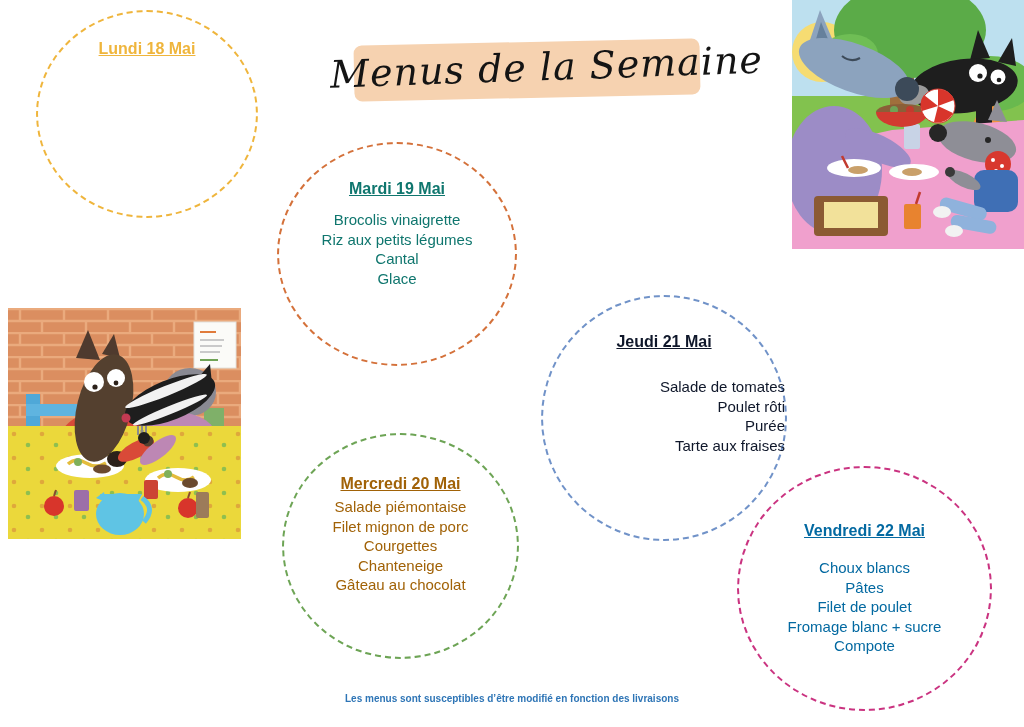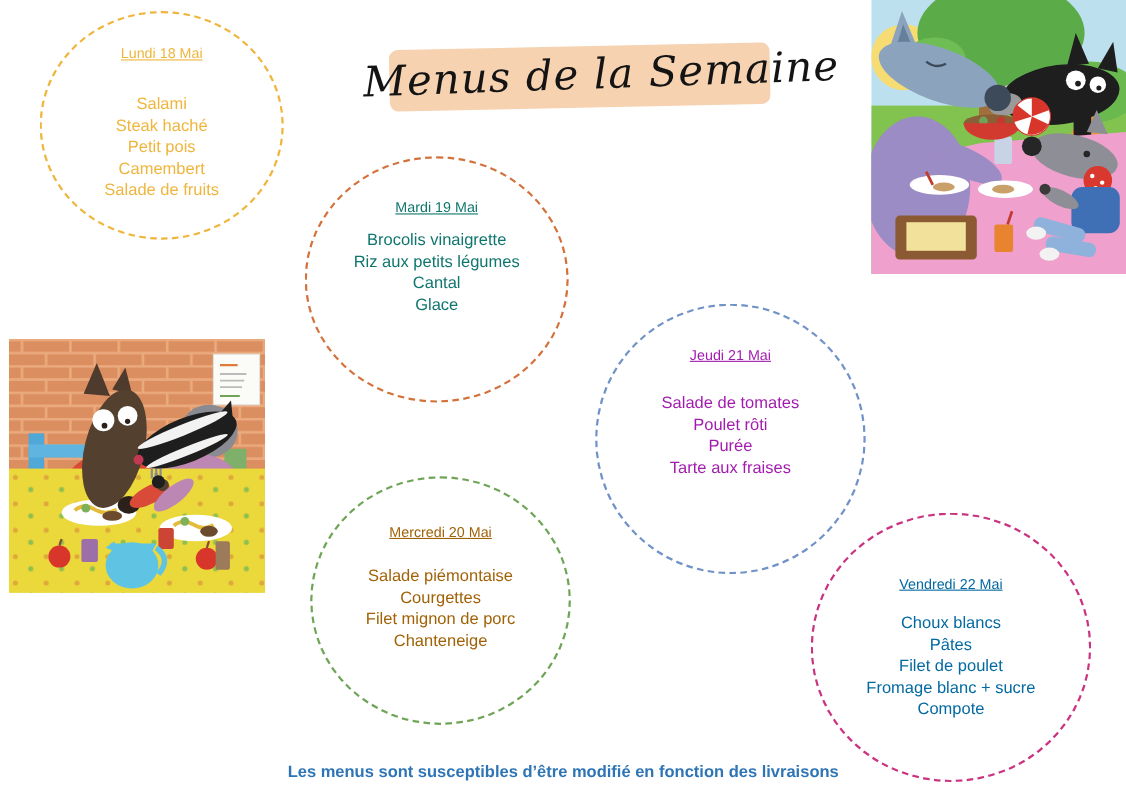--- a/index.html
+++ b/index.html
@@ -2,83 +2,77 @@
 <html><head>
 <meta charset="utf-8">
 <style>
   html,body{margin:0;padding:0;background:#ffffff;}
   #page{position:relative;width:1024px;height:727px;background:#ffffff;overflow:hidden;
         font-family:"Liberation Sans",sans-serif;}
 
   
   .circle{position:absolute;border:2px dashed #999;border-radius:50%;box-sizing:border-box;
           text-align:center;font-size:15px;}
-  .day-label{display:inline-block;font-size:13px;text-decoration:underline;font-weight:400;}
+  .day-label{display:inline-block;font-size:16px;text-decoration:underline;font-weight:700;}
   .items{}
   .item{line-height:19.5px;white-space:nowrap;}
 
   
   .title-wrap{position:absolute;left:330px;top:28px;width:384px;height:84px;}
   .brush{position:absolute;left:24px;top:14px;width:346px;height:56px;border-radius:8px;
          transform:rotate(-1.2deg);}
   .script{position:absolute;left:0;top:0;width:100%;text-align:center;white-space:nowrap;
           font-family:"DejaVu Serif",serif;font-style:italic;font-size:38px;line-height:80px;
           color:#141414;transform:rotate(-2deg);letter-spacing:1px;}
 
   
   .footer{position:absolute;left:0;top:693px;width:100%;text-align:center;
-          font-weight:bold;font-size:15px;}
+          font-weight:bold;font-size:10px;}
 
   .illu{position:absolute;overflow:hidden;}
   .illu svg{display:block;}
 </style>
 </head>
 <body>
 
 <div id="page">
 
   <div class="title-wrap">
     <div class="brush" style="background-color: rgb(246, 210, 176);"></div>
     <div class="script">Menus de la Semaine</div>
   </div>
 
   <div class="circle" style="left: 36px; top: 10px; width: 222px; height: 208px; padding-top: 28px; border-color: rgb(239, 181, 60); color: rgb(239, 181, 60);">
     <div class="day-label" style="margin-bottom:0;">Lundi 18 Mai</div>
-    <div class="items" style="margin-top:28px;">
-        <div class="item">Salami</div>
-        <div class="item">Steak haché</div>
-        <div class="item">Petit pois</div>
-        <div class="item">Camembert</div>
-        <div class="item">Salade de fruits</div>
-      </div>
   </div>
 
   <div class="circle" style="left: 277px; top: 142px; width: 240px; height: 224px; padding-top: 36px; border-color: rgb(212, 113, 58); color: #0f766e;">
     <div class="day-label">Mardi 19 Mai</div>
     <div class="items" style="margin-top:12px;">
         <div class="item">Brocolis vinaigrette</div>
         <div class="item">Riz aux petits légumes</div>
         <div class="item">Cantal</div>
         <div class="item">Glace</div>
       </div>
   </div>
 
   <div class="circle" style="left: 282px; top: 433px; width: 237px; height: 226px; padding-top: 40px; border-color: rgb(109, 164, 85); color: #a16207;">
     <div class="day-label">Mercredi 20 Mai</div>
-    <div class="items" style="margin-top:22px;">
+    <div class="items" style="margin-top:4px;">
         <div class="item">Salade piémontaise</div>
+        <div class="item">Filet mignon de porc</div>
         <div class="item">Courgettes</div>
-        <div class="item">Filet mignon de porc</div>
         <div class="item">Chanteneige</div>
-      </div>
-  </div>
-
-  <div class="circle" style="left: 541px; top: 276px; width: 246px; height: 246px; padding-top: 36px; border-color: rgb(112, 146, 200); color: #a21caf;">
+        <div class="item">Gâteau au chocolat</div>
+      </div>
+  </div>
+
+  <div class="circle" style="left: 541px; top: 295px; width: 246px; height: 246px; padding-top: 36px; border-color: rgb(112, 146, 200); color: #0f172a;">
     <div class="day-label">Jeudi 21 Mai</div>
-    <div class="items" style="margin-top:26px;">
+    <div class="items" style="margin-top:26px;text-align:right;">
         <div class="item">Salade de tomates</div>
         <div class="item">Poulet rôti</div>
         <div class="item">Purée</div>
         <div class="item">Tarte aux fraises</div>
       </div>
   </div>
 
   <div class="circle" style="left: 737px; top: 466px; width: 255px; height: 245px; padding-top: 54px; border-color: rgb(202, 51, 128); color: #0369a1;">
     <div class="day-label">Vendredi 22 Mai</div>
     <div class="items" style="margin-top:18px;">

